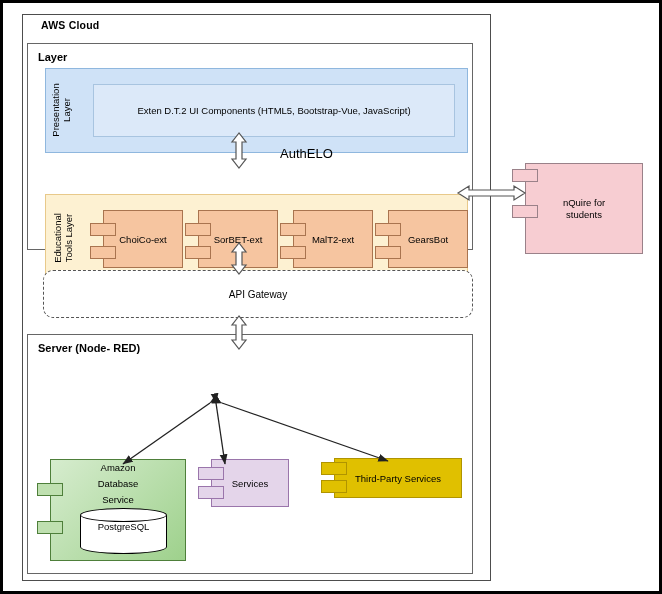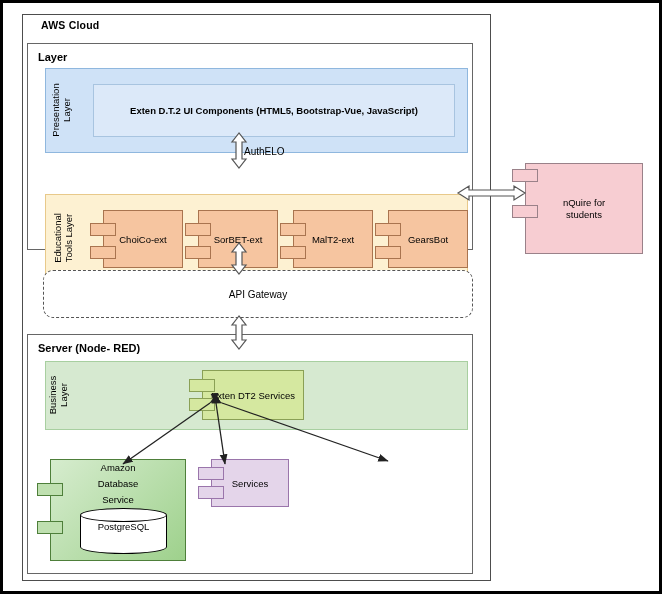--- a/index.html
+++ b/index.html
@@ -46,21 +46,21 @@
   }
   .presentation-layer {
     left:17px; top:24px; width:423px; height:85px;
     background:#cfe2f7; border-color:#8fb7de;
   }
   .inner-panel {
     left:47px; top:15px; width:362px; height:53px;
     background:#dce9f9; border:1.2px solid #a8c4e0;
     display:flex; align-items:center; justify-content:center;
     text-align:center;
-    font-size:9.5px; color:#000; padding:0 8px;font-weight:bold;
+    font-size:9.5px; color:#000; padding:0 8px;
   }
   .edu-layer {
     left:17px; top:150px; width:423px; height:89px;
     background:#fdf1d2; border-color:#e8c98a;
   }
   .business-layer {
     left:17px; top:26px; width:423px; height:69px;
     background:#d6e9d0; border-color:#a8cfa0;
   }
 
@@ -131,21 +131,21 @@
   }
   .cyl-text {
     position:absolute; left:0; top:13px; width:87px;
     text-align:center; font-size:9.5px; color:#000;
   }
 
   
   #arrows { position:absolute; left:0; top:0; width:662px; height:594px; pointer-events:none; }
 
   .arrow-label {
-    position:absolute; font-size:10px; color:#000;
+    position:absolute; font-size:13px; color:#000;padding-left:36px;
   }
 </style>
 </head>
 <body>
 
 <div id="canvas">
 
   <div class="abs aws-cloud"></div>
   <div class="abs cloud-label">AWS
 Cloud</div>
@@ -194,45 +194,40 @@
 students</div>
     <div class="tab t1" style="top:18px;"></div>
     <div class="tab t2" style="top:54px;"></div>
   </div>
 
   <div class="abs api-gateway">API Gateway</div>
 
   <div class="abs server-box">
     <div class="abs box-title" style="left:10px; top:7px;">Server (Node- RED)</div>
 
-    <div class="abs layer business-layer">
-      <div class="vlabel" style="left:-15px; top:22px; width:54px;">Business
-Layer</div>
-
-      <div class="component c-green" style="left:156px; top:8px; width:102px; height:50px;">
-        <div class="body">Exten DT2 Services</div>
-        <div class="tab t1" style="top:9px;"></div>
-        <div class="tab t2" style="top:28px;"></div>
-      </div>
-    </div>
 
     <div class="component c-lgreen" style="left:22px; top:124px; width:136px; height:102px;">
       <div class="body" style="white-space:pre-line; align-items:flex-start; line-height:16px;">Amazon
 Database
 Service</div>
       <div class="tab t1" style="top:24px;"></div>
       <div class="tab t2" style="top:62px;"></div>
     </div>
 
     <div class="component c-purple" style="left:183px; top:124px; width:78px; height:48px;">
       <div class="body">Services</div>
       <div class="tab t1" style="top:8px;"></div>
       <div class="tab t2" style="top:27px;"></div>
     </div>
 
+    <div class="component c-gold" style="left:306px; top:123px; width:128px; height:40px;">
+      <div class="body">Third-Party Services</div>
+      <div class="tab t1" style="top:4px;"></div>
+      <div class="tab t2" style="top:22px;"></div>
+    </div>
   </div>
 
   <div class="cylinder">
     <div class="cyl-bottom"></div>
     <div class="cyl-body"></div>
     <div class="cyl-cover"></div>
     <div class="cyl-top"></div>
     <div class="cyl-text">PostgreSQL</div>
   </div>
 

